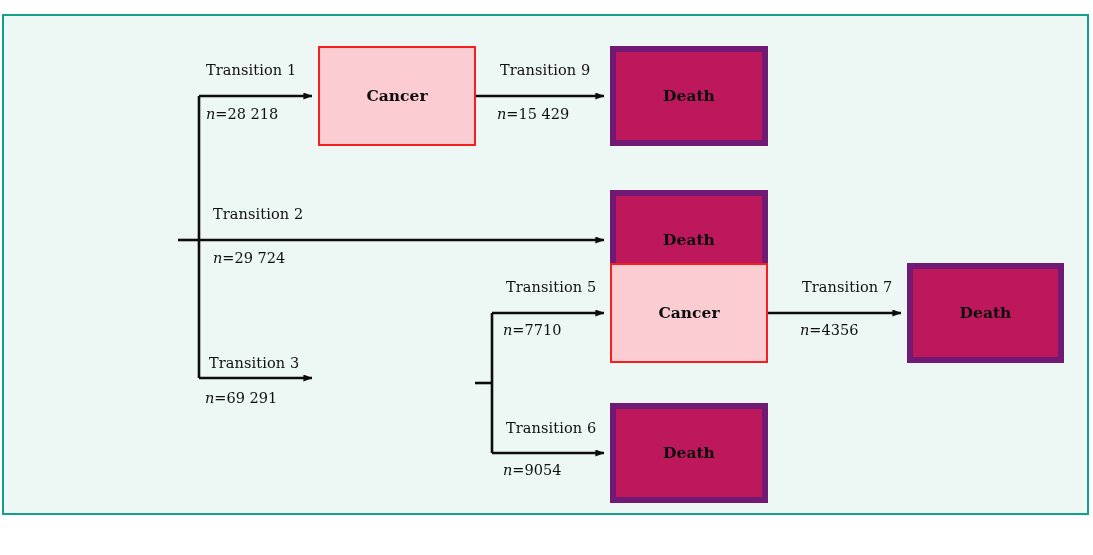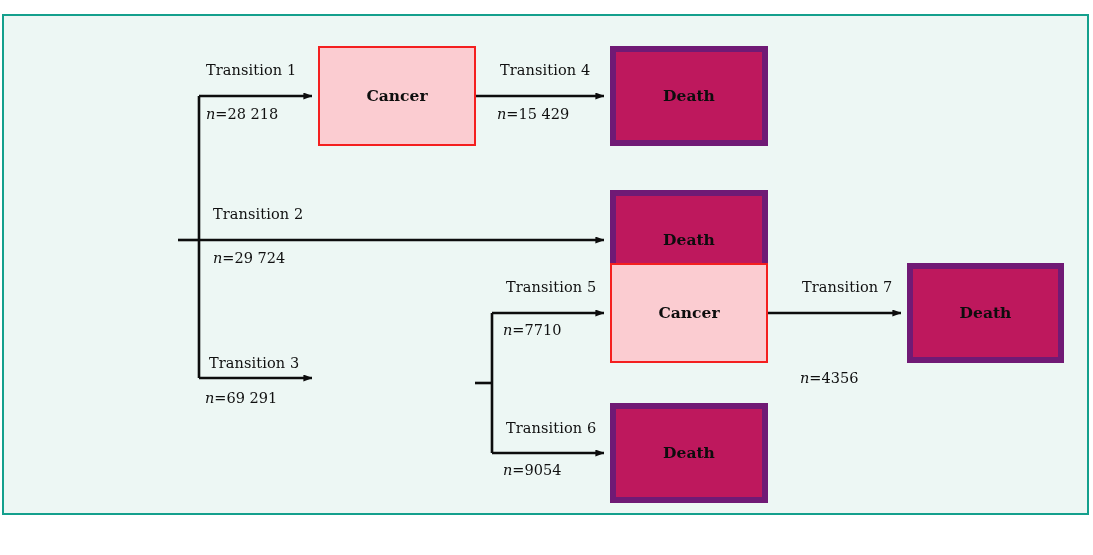--- a/index.html
+++ b/index.html
@@ -158,26 +158,26 @@
 
   <div class="edge-label name" style="left:206px; top:62px;">Transition 1</div>
   <div class="edge-label count" style="left:206px; top:106px;"><i>n</i>=<span>28 218</span></div>
 
   <div class="edge-label name" style="left:213px; top:206px;">Transition 2</div>
   <div class="edge-label count" style="left:213px; top:250px;"><i>n</i>=<span>29 724</span></div>
 
   <div class="edge-label name" style="left:209px; top:355px;">Transition 3</div>
   <div class="edge-label count" style="left:205px; top:390px;"><i>n</i>=<span>69 291</span></div>
 
-  <div class="edge-label name" style="left:500px; top:62px;">Transition 4</div>
+  <div class="edge-label name" style="left:500px; top:62px;">Transition 9</div>
   <div class="edge-label count" style="left:497px; top:106px;"><i>n</i>=<span>15 429</span></div>
 
   <div class="edge-label name" style="left:506px; top:279px;">Transition 5</div>
   <div class="edge-label count" style="left:503px; top:322px;"><i>n</i>=<span>7710</span></div>
 
   <div class="edge-label name" style="left:506px; top:420px;">Transition 6</div>
   <div class="edge-label count" style="left:503px; top:462px;"><i>n</i>=<span>9054</span></div>
 
   <div class="edge-label name" style="left:802px; top:279px;">Transition 7</div>
-  <div class="edge-label count" style="left:800px; top:322px;margin-top:48px;"><i>n</i>=<span>4356</span></div>
+  <div class="edge-label count" style="left:800px; top:322px;"><i>n</i>=<span>4356</span></div>
 
 
 </div>
 
 </body></html>

